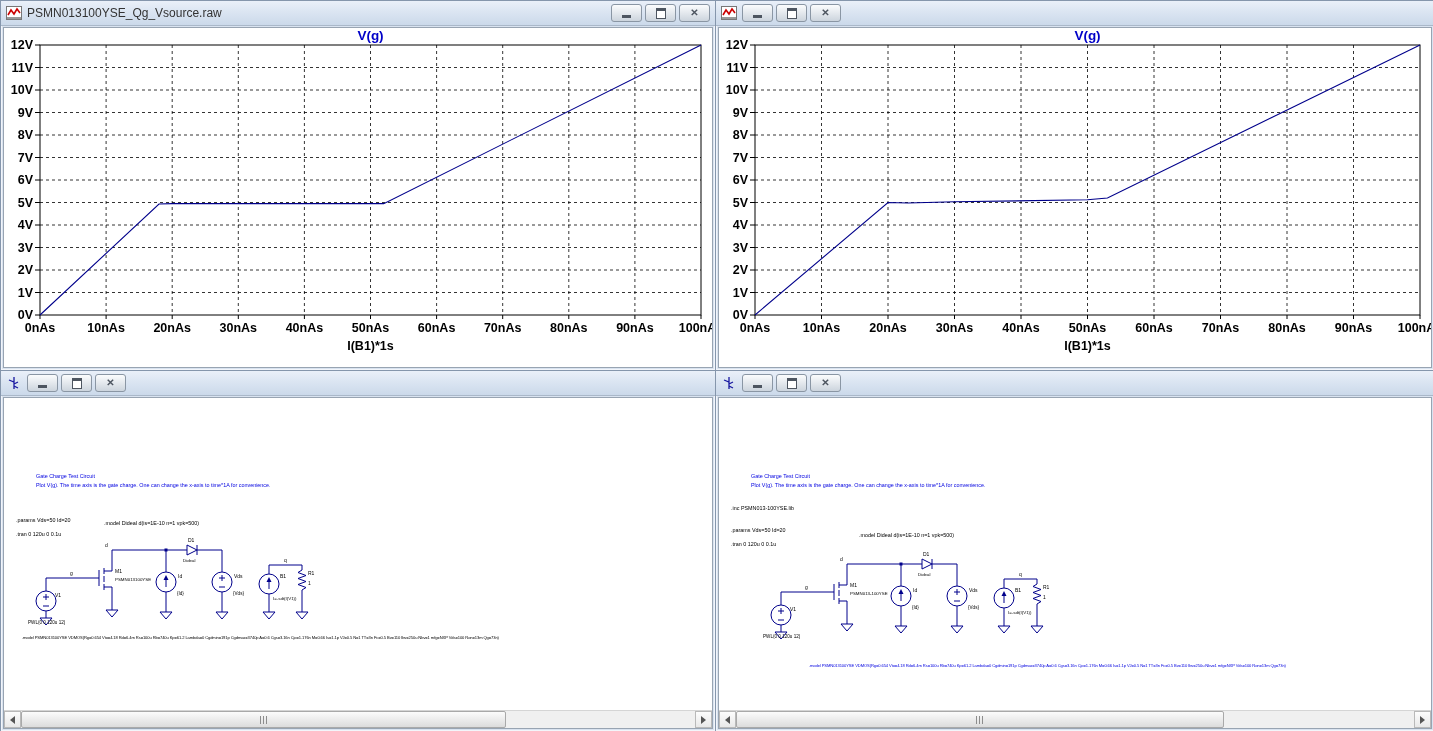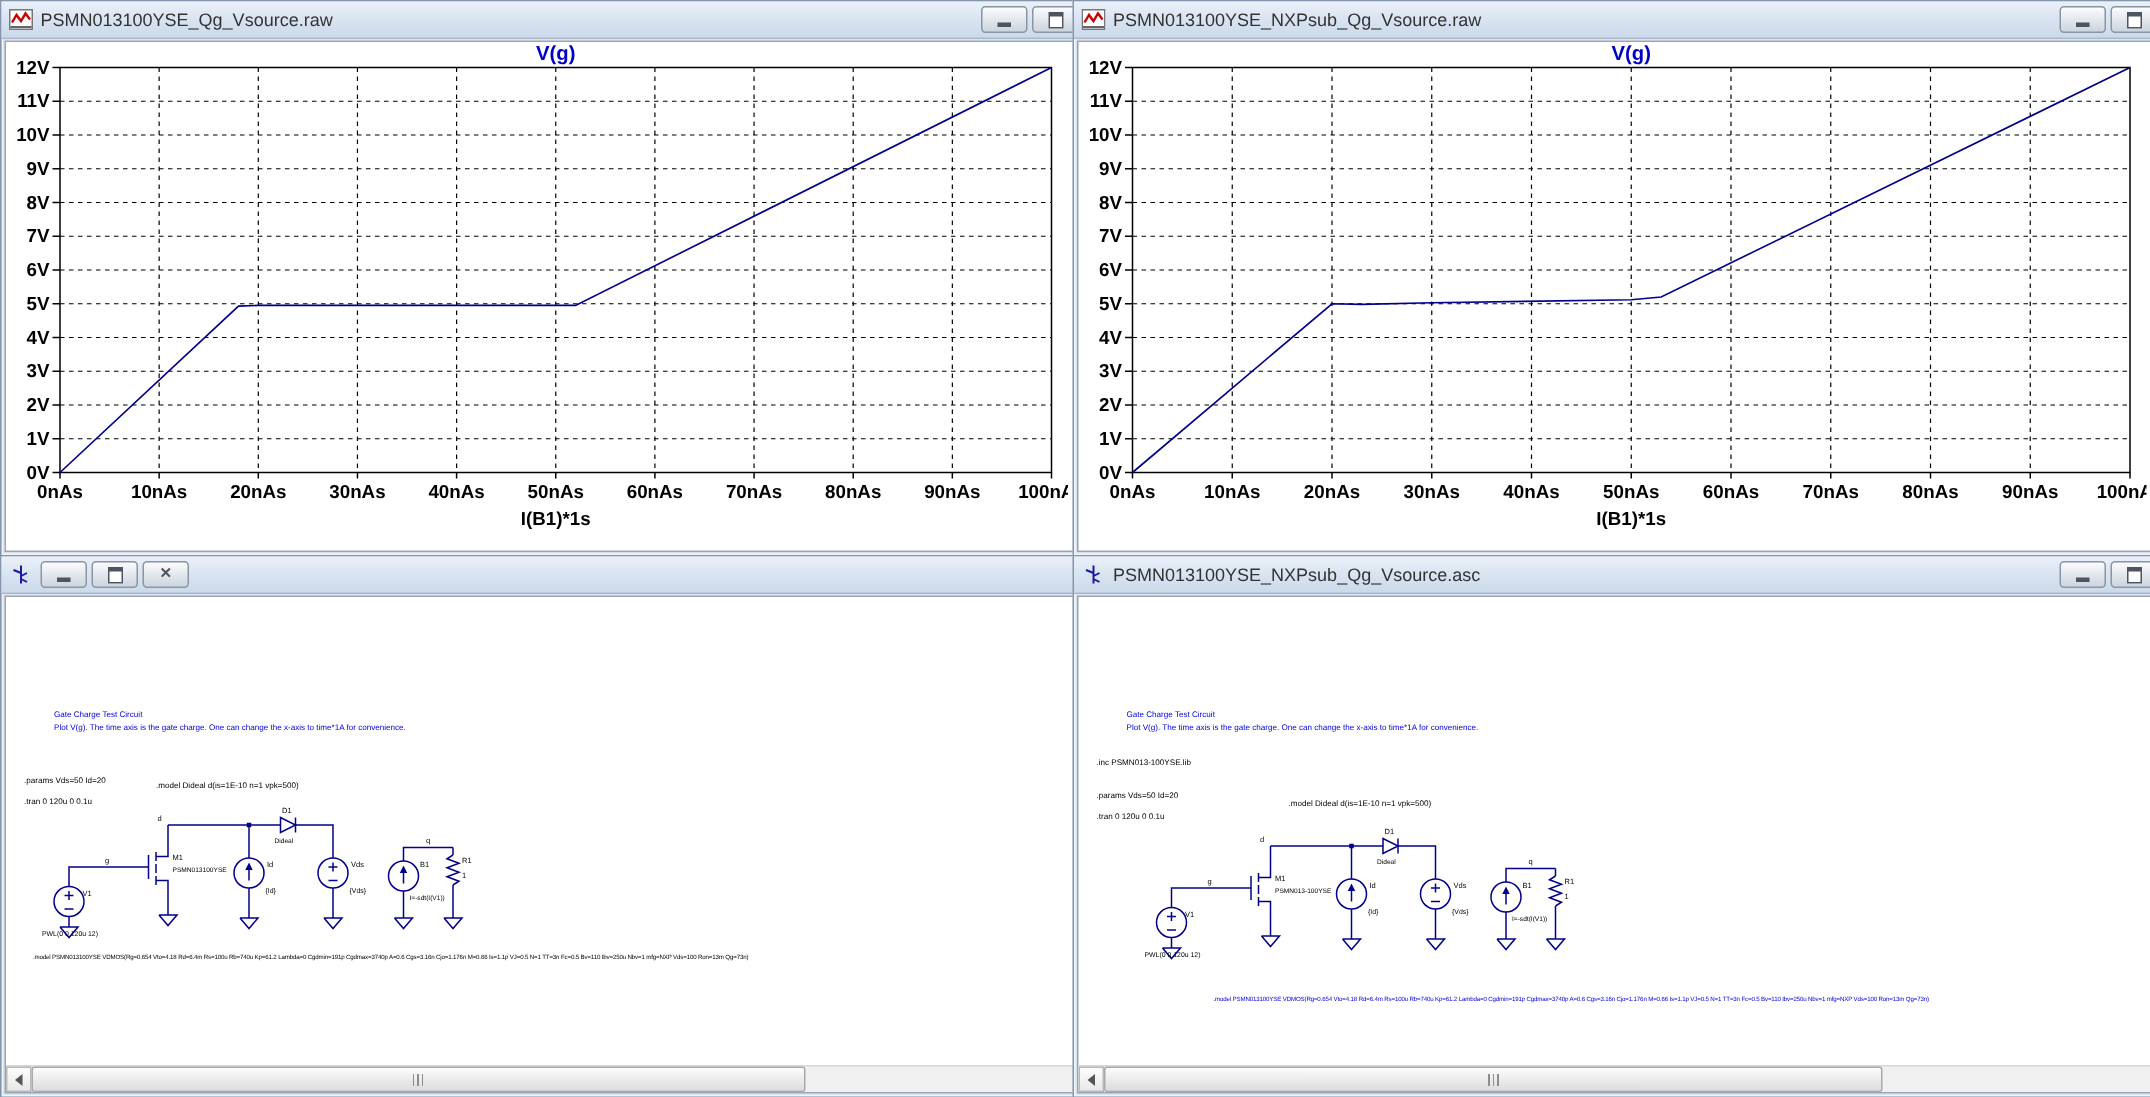--- a/index.html
+++ b/index.html
@@ -1,18 +1,18 @@
 <!DOCTYPE html>
 <html><head>
 <meta charset="utf-8">
 <style>
   html,body{margin:0;padding:0;width:1433px;height:731px;overflow:hidden;
     background:#c2d1e2;font-family:"Liberation Sans",sans-serif;}
   .window{position:absolute;border:1px solid #8596ac;background:#d9e3f0;
-    box-shadow:inset 0 0 0 1px rgba(255,255,255,.65);padding-left:43px;}
+    box-shadow:inset 0 0 0 1px rgba(255,255,255,.65);}
   .titlebar{position:absolute;left:0;right:0;top:0;height:25px;display:flex;align-items:center;
     padding:0 5px;background:linear-gradient(#eaf0f9,#dbe5f2 45%,#cbd9ea);
     font-size:12px;color:#333;border-bottom:1px solid #aab8c9;box-sizing:border-box;}
   .win-icon{width:16px;height:14px;margin-right:5px;flex:0 0 auto;}
   .title-text{flex:1 1 auto;white-space:nowrap;overflow:hidden;}
   .win-btns{display:flex;gap:3px;}
   .wbtn{width:29px;height:16px;border:1px solid #8a96a4;border-radius:3px;
     background:linear-gradient(#fbfcfd,#e6eaef 45%,#ccd4dd);display:flex;
     align-items:center;justify-content:center;cursor:default;}
   .glyph-min{width:9px;height:3px;background:#4d5560;margin-top:6px;}
@@ -144,21 +144,20 @@
   </div>
 </div>
 
 <div class="window" id="win-plot-right" style="left:715px;top:0;width:718px;height:369px;">
   <div class="titlebar">
     <svg class="win-icon" viewBox="0 0 16 14">
       <rect x="0.5" y="0.5" width="15" height="13" fill="#fff" stroke="#777"></rect>
       <polyline points="2,9 5,4 8,8 11,3 14,7" fill="none" stroke="#cc0000" stroke-width="1.6"></polyline>
       <line x1="1" y1="12" x2="15" y2="12" stroke="#333"></line>
     </svg>
-    <span class="title-text">PSMN013100YSE_NXPsub_Qg_Vsource.raw</span>
     <span class="win-btns">
       <span class="wbtn">
           <span class="glyph-min"></span>
         </span>
       <span class="wbtn">
           <span class="glyph-restore"></span>
         </span>
       <span class="wbtn">
           <span class="glyph-close">✕</span>
         </span>
@@ -352,21 +351,20 @@
         </span>
     </div>
   </div>
 </div>
 
 <div class="window sch" id="win-sch-right" style="left:715px;top:370px;width:718px;height:360px;">
   <div class="titlebar">
     <svg class="win-icon" viewBox="0 0 16 14">
       <path d="M8,1 L8,6 L3,4 M8,6 L8,13 M8,8 L12,6 M8,10 L12,12" fill="none" stroke="#1717a0" stroke-width="1.3"></path>
     </svg>
-    <span class="title-text">PSMN013100YSE_NXPsub_Qg_Vsource.asc</span>
     <span class="win-btns">
       <span class="wbtn">
           <span class="glyph-min"></span>
         </span>
       <span class="wbtn">
           <span class="glyph-restore"></span>
         </span>
       <span class="wbtn">
           <span class="glyph-close">✕</span>
         </span>

